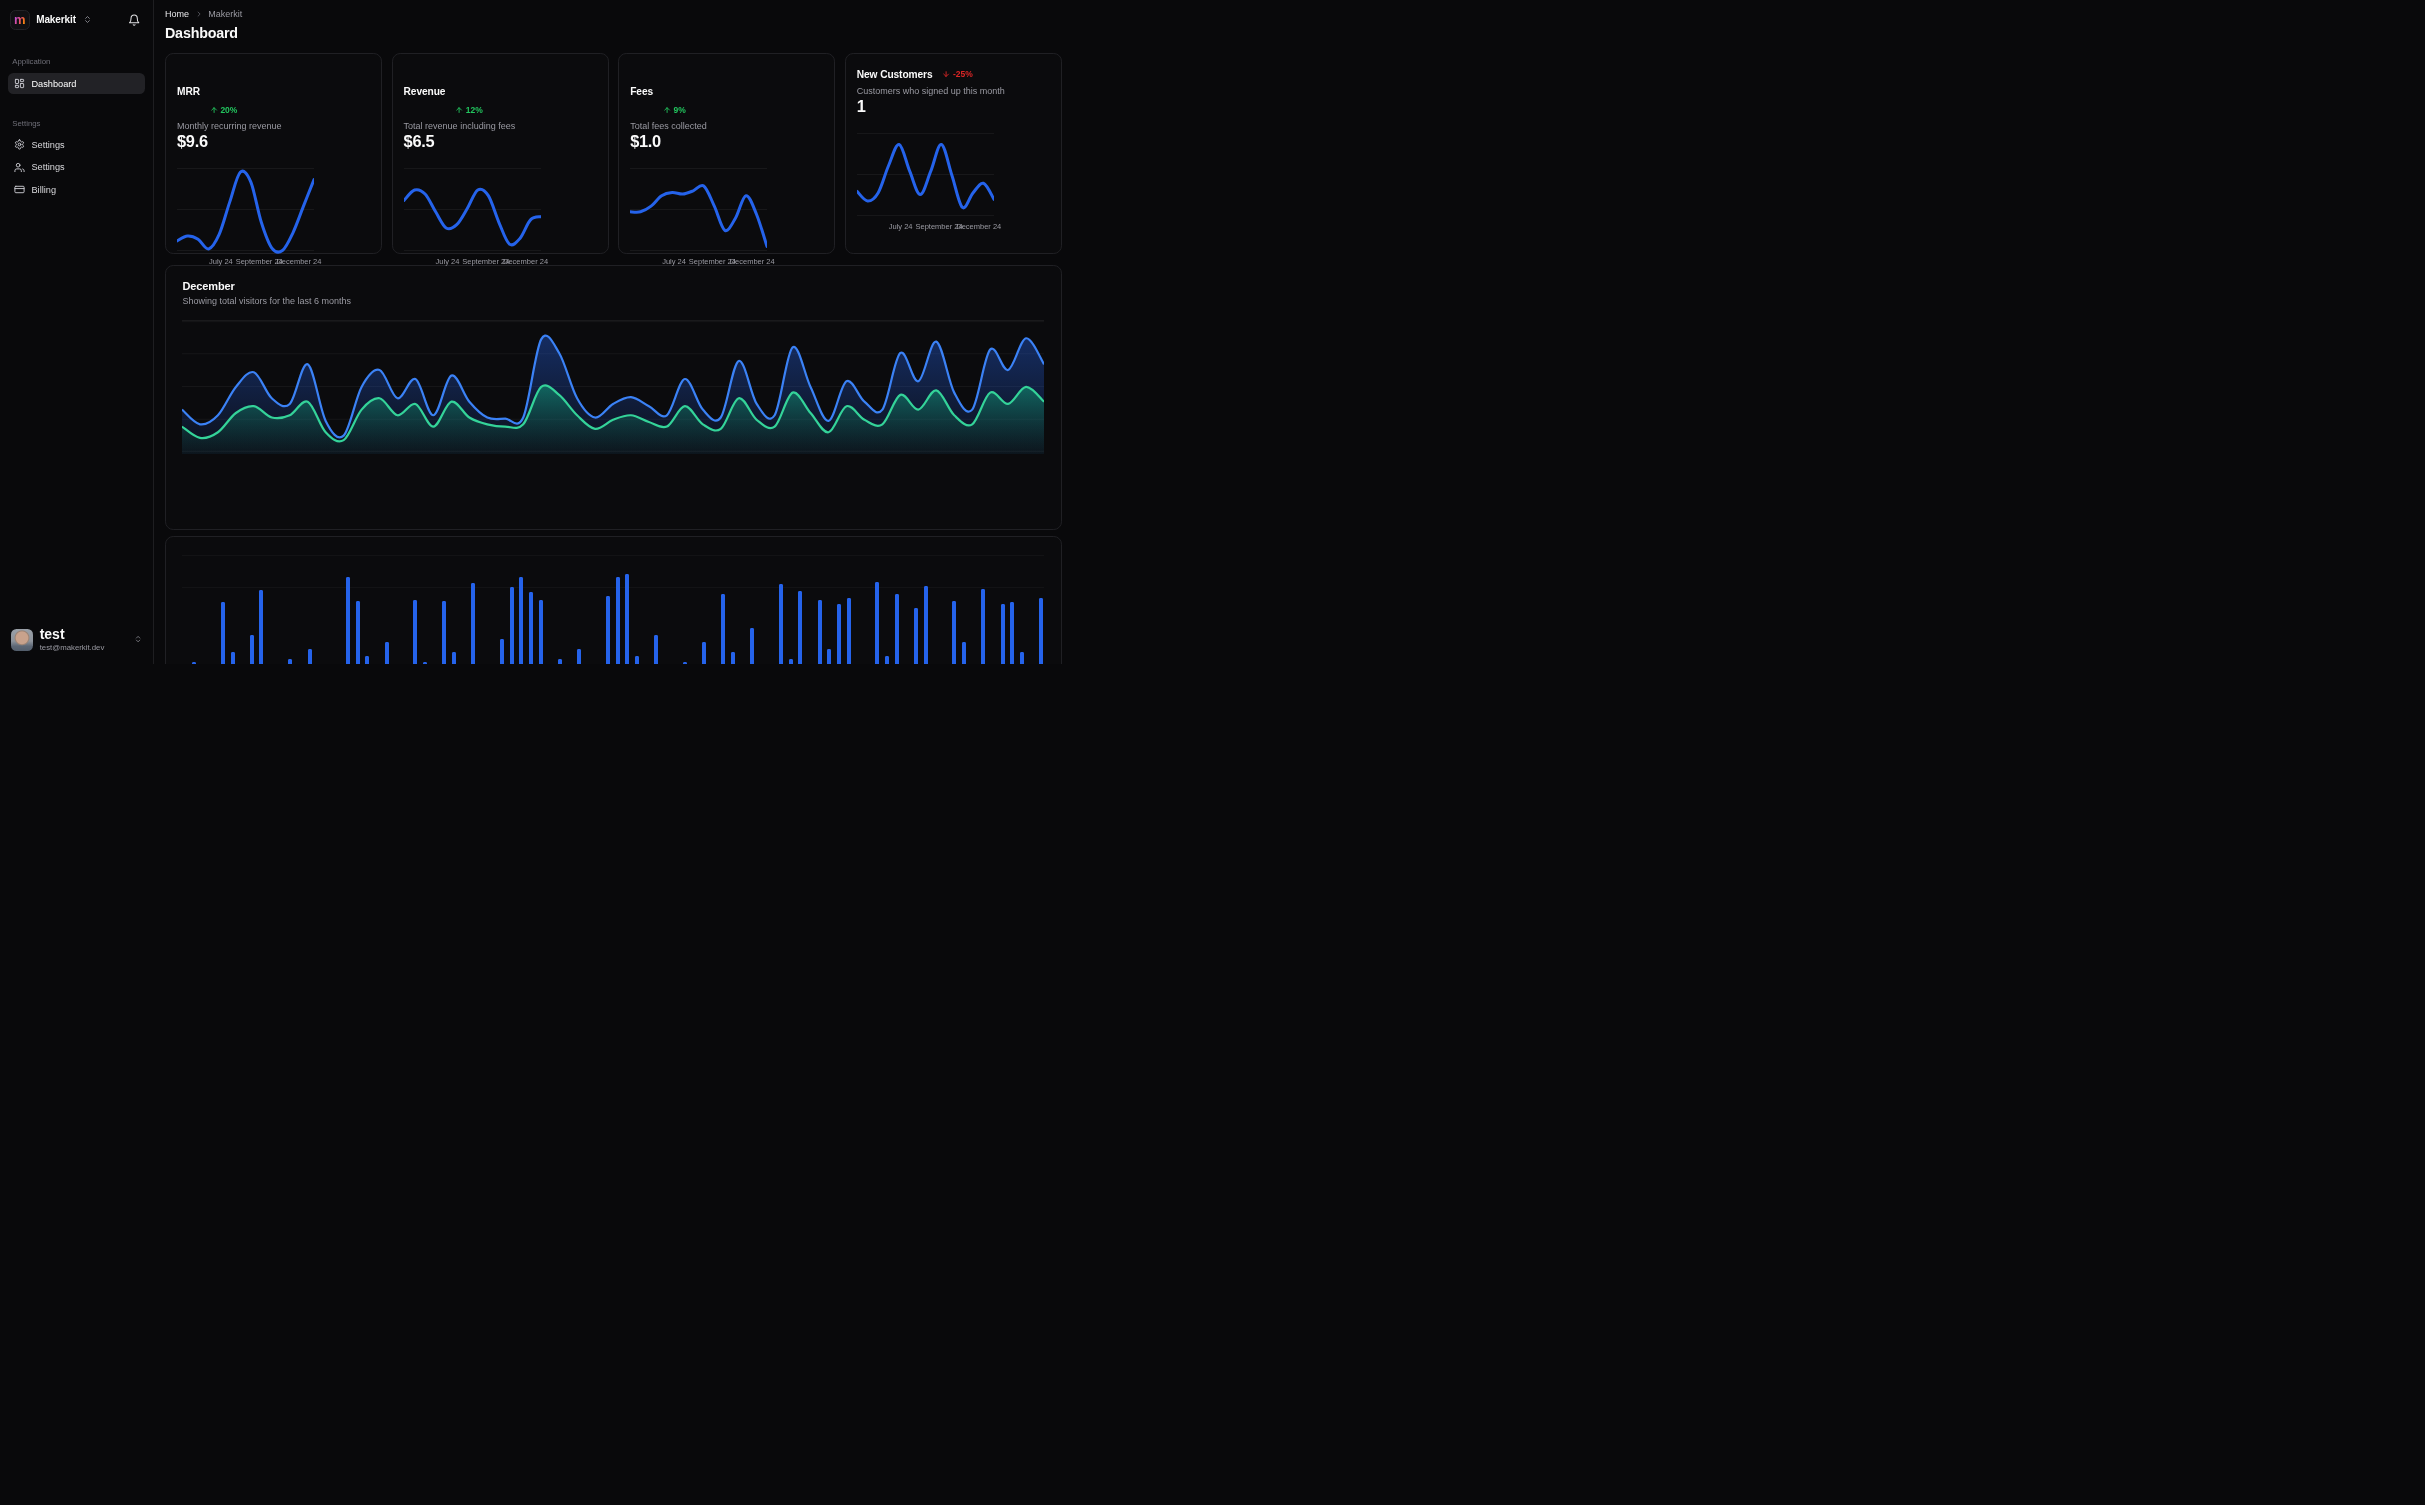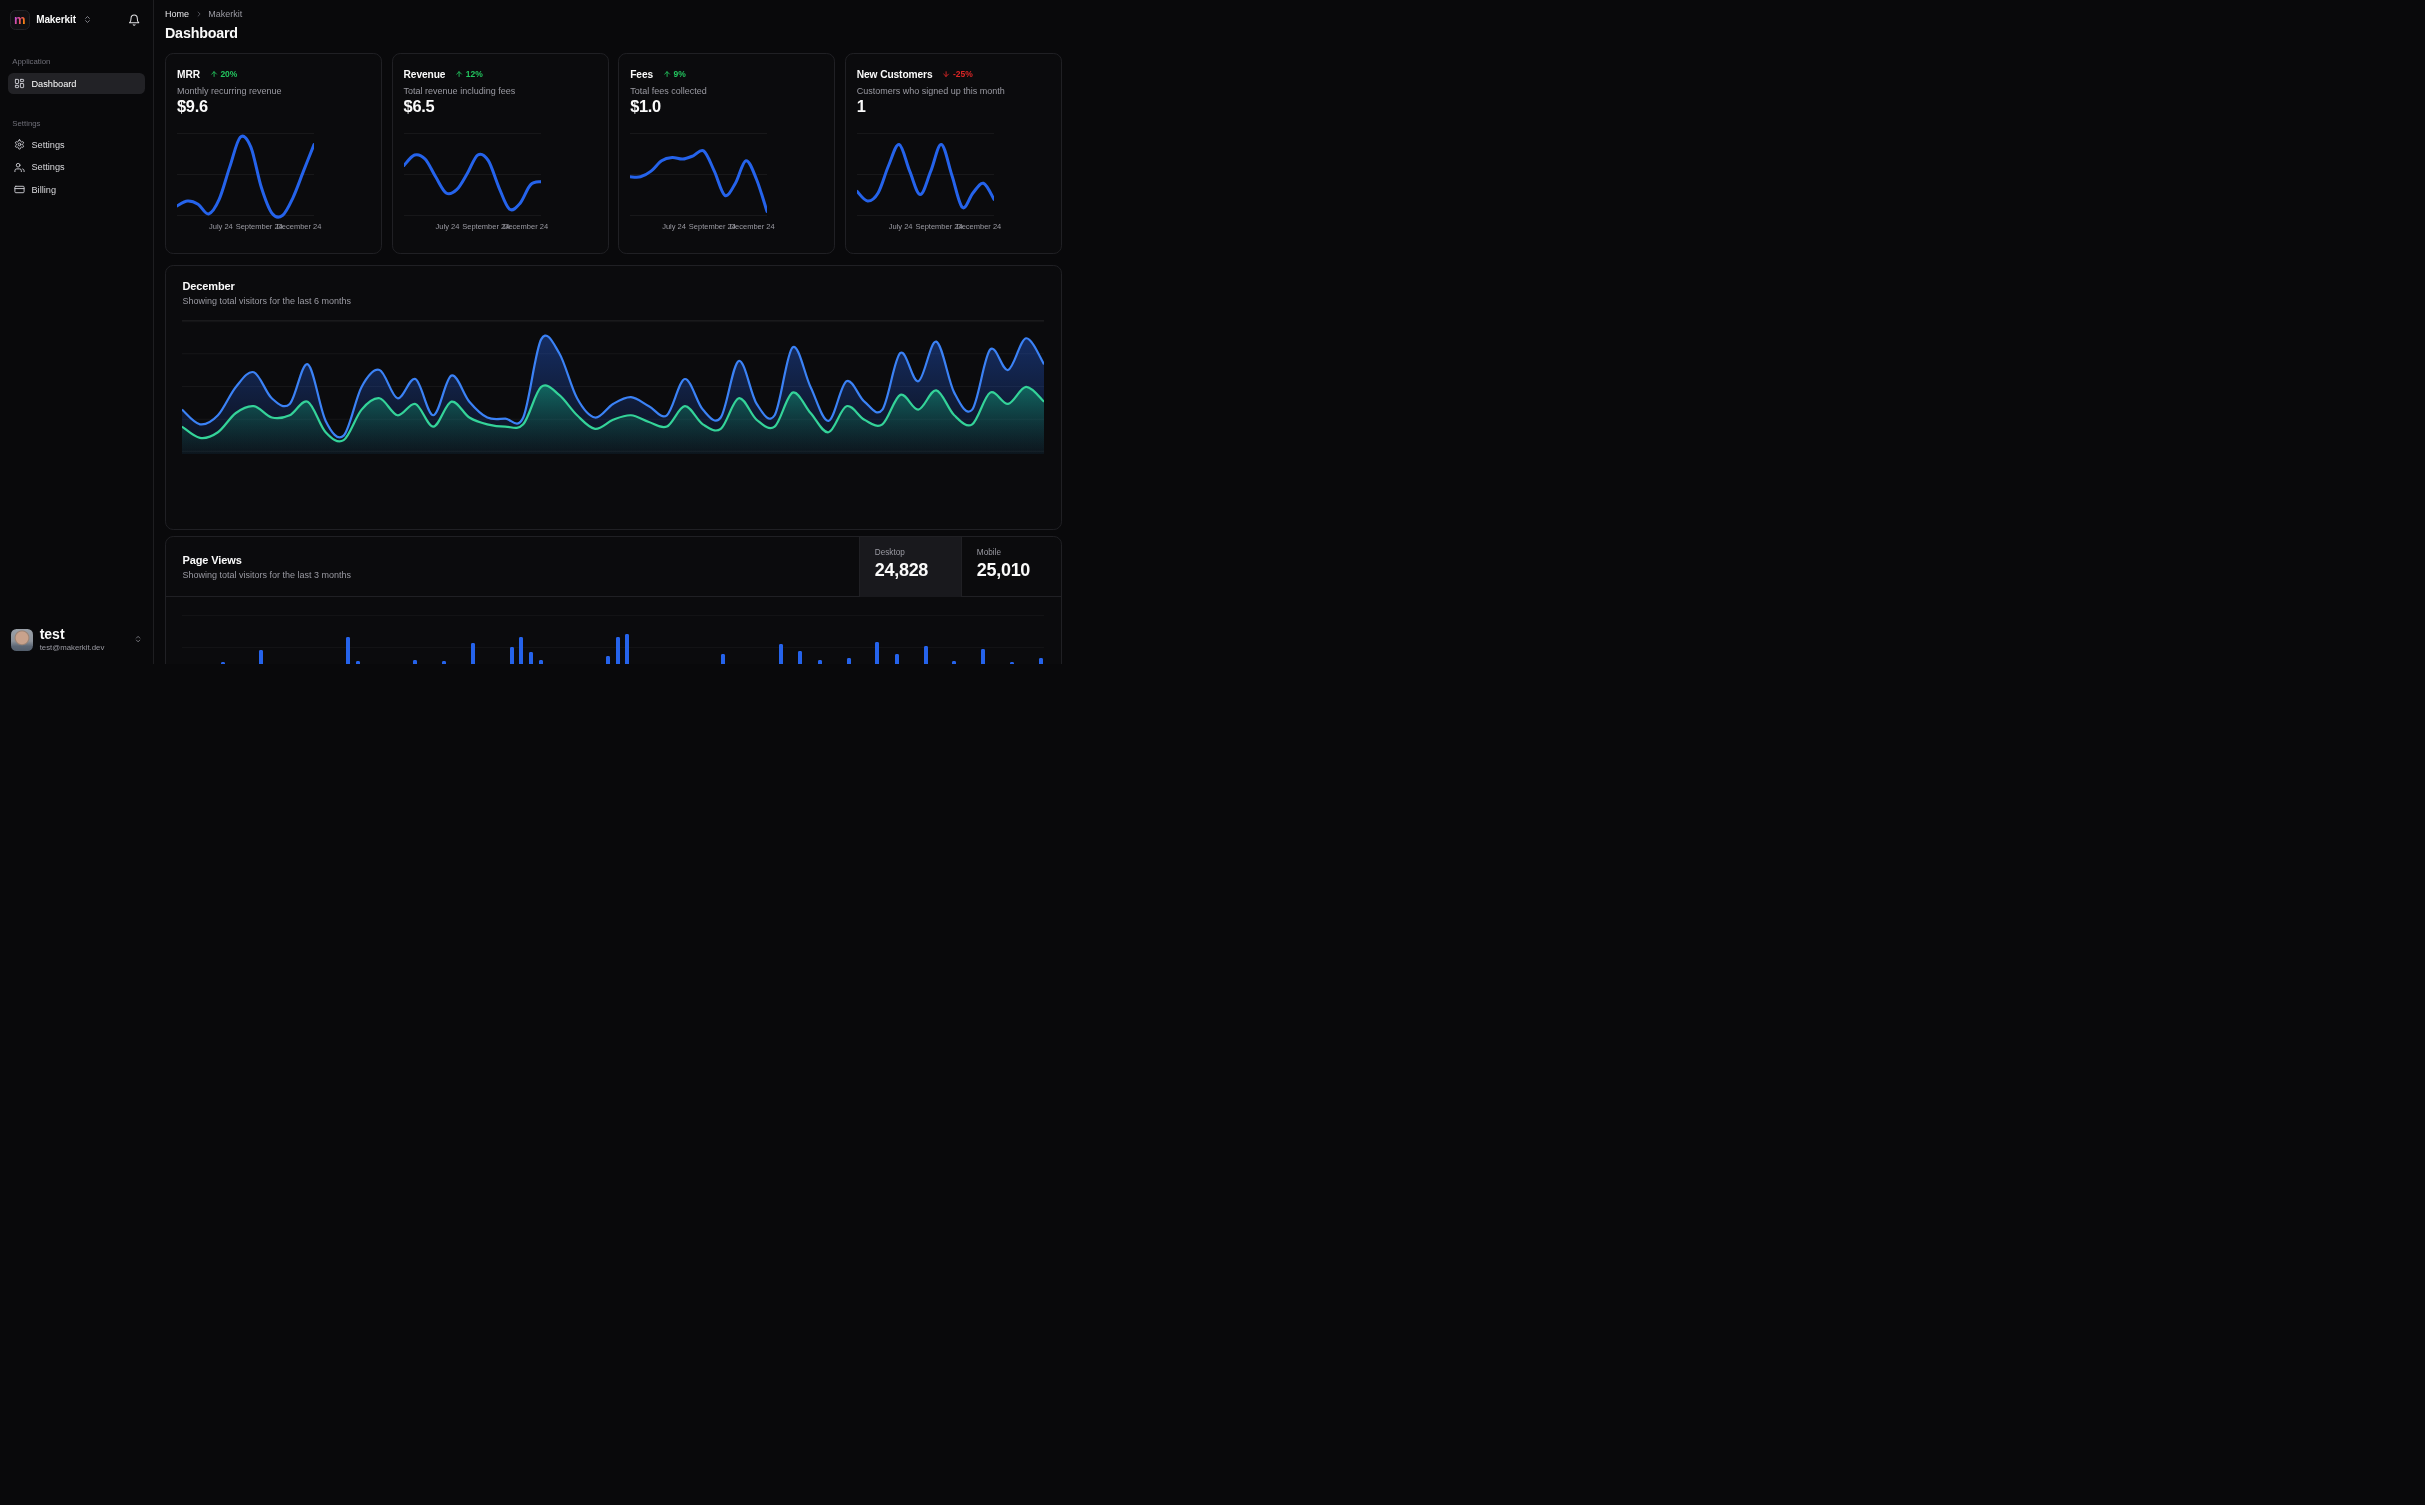--- a/index.html
+++ b/index.html
@@ -59,21 +59,21 @@
   .crumb-cur { color:#9a9aa2; }
   .page-title { font-size:14.3px; font-weight:700; letter-spacing:-0.2px; margin-top:6.1px; }
 
   
   .stat-grid { display:grid; grid-template-columns:repeat(4,1fr); gap:9.6px; margin-top:11.6px; }
   .card { background:#0b0b0d; border:0.7px solid #202024; border-radius:8.2px; }
   .stat { height:201px; padding:15px 11px 0 11px; position:relative; }
   .stat-head { display:flex; align-items:center; gap:9.6px; }
   .stat-title { font-size:10.2px; font-weight:700; letter-spacing:-0.1px; }
   .trend { display:flex; align-items:center; gap:2.7px; font-size:8.5px; font-weight:600; }
-  .trend.up { color:#22c55e; }
+  .trend.up { color:#22c55e;margin-top:36px; }
   .trend.down { color:#dc2626; }
   .stat-desc { font-size:9px; color:#9a9aa2; margin-top:6.1px; }
   .stat-value { font-size:16.4px; font-weight:700; letter-spacing:-0.3px; margin-top:1px; }
   .spark-wrap { margin-top:12.3px; width:71%; position:relative; }
   .spark { width:100%; height:93px; }
   .spark-labels { position:relative; height:11px; margin-top:1.4px; }
   .spark-labels span {
     position:absolute; transform:translateX(-50%); top:0;
     font-size:7.5px; color:#9a9aa2; white-space:nowrap;
   }
@@ -342,36 +342,20 @@
           <line x1="0" x2="1260" y1="191" y2="191" stroke="rgba(255,255,255,0.05)" stroke-width="1" vector-effect="non-scaling-stroke"></line>
           <path d="M0.00 129.90C4.38 133.50 17.50 150.10 26.25 151.48C35.00 152.86 43.75 147.33 52.50 138.20C61.25 129.07 70.00 107.21 78.75 96.70C87.50 86.19 96.25 72.35 105.00 75.12C113.75 77.89 122.50 105.55 131.25 113.30C140.00 121.05 148.75 129.90 157.50 121.60C166.25 113.30 175.00 59.35 183.75 63.50C192.50 67.65 201.25 129.07 210.00 146.50C218.75 163.93 227.50 176.38 236.25 168.08C245.00 159.78 253.75 112.75 262.50 96.70C271.25 80.65 280.00 69.03 288.75 71.80C297.50 74.57 306.25 111.09 315.00 113.30C323.75 115.51 332.50 80.93 341.25 85.08C350.00 89.23 358.75 139.03 367.50 138.20C376.25 137.37 385.00 83.42 393.75 80.10C402.50 76.78 411.25 108.04 420.00 118.28C428.75 128.52 437.50 137.37 446.25 141.52C455.00 145.67 463.75 143.18 472.50 143.18C481.25 143.18 490.00 160.89 498.75 141.52C507.50 122.15 516.25 42.75 525.00 26.98C533.75 11.21 542.50 32.51 551.25 46.90C560.00 61.29 568.75 97.53 577.50 113.30C586.25 129.07 595.00 140.14 603.75 141.52C612.50 142.90 621.25 126.58 630.00 121.60C638.75 116.62 647.50 111.09 656.25 111.64C665.00 112.19 673.75 120.49 682.50 124.92C691.25 129.35 700.00 144.84 708.75 138.20C717.50 131.56 726.25 86.46 735.00 85.08C743.75 83.70 752.50 120.49 761.25 129.90C770.00 139.31 778.75 153.42 787.50 141.52C796.25 129.62 805.00 61.84 813.75 58.52C822.50 55.20 831.25 108.32 840.00 121.60C848.75 134.88 857.50 152.03 866.25 138.20C875.00 124.37 883.75 45.52 892.50 38.60C901.25 31.68 910.00 78.72 918.75 96.70C927.50 114.68 936.25 147.88 945.00 146.50C953.75 145.12 962.50 93.10 971.25 88.40C980.00 83.70 988.75 111.36 997.50 118.28C1006.25 125.20 1015.00 141.80 1023.75 129.90C1032.50 118.00 1041.25 53.82 1050.00 46.90C1058.75 39.98 1067.50 91.17 1076.25 88.40C1085.00 85.63 1093.75 27.53 1102.50 30.30C1111.25 33.07 1120.00 88.40 1128.75 105.00C1137.50 121.60 1146.25 140.41 1155.00 129.90C1163.75 119.39 1172.50 51.60 1181.25 41.92C1190.00 32.24 1198.75 74.57 1207.50 71.80C1216.25 69.03 1225.00 26.70 1233.75 25.32C1242.50 23.94 1255.63 57.14 1260.00 63.50 L 1260 195 L 0 195 Z" fill="url(#ag0)" stroke="none"></path>
           <path d="M0.00 129.90C4.38 133.50 17.50 150.10 26.25 151.48C35.00 152.86 43.75 147.33 52.50 138.20C61.25 129.07 70.00 107.21 78.75 96.70C87.50 86.19 96.25 72.35 105.00 75.12C113.75 77.89 122.50 105.55 131.25 113.30C140.00 121.05 148.75 129.90 157.50 121.60C166.25 113.30 175.00 59.35 183.75 63.50C192.50 67.65 201.25 129.07 210.00 146.50C218.75 163.93 227.50 176.38 236.25 168.08C245.00 159.78 253.75 112.75 262.50 96.70C271.25 80.65 280.00 69.03 288.75 71.80C297.50 74.57 306.25 111.09 315.00 113.30C323.75 115.51 332.50 80.93 341.25 85.08C350.00 89.23 358.75 139.03 367.50 138.20C376.25 137.37 385.00 83.42 393.75 80.10C402.50 76.78 411.25 108.04 420.00 118.28C428.75 128.52 437.50 137.37 446.25 141.52C455.00 145.67 463.75 143.18 472.50 143.18C481.25 143.18 490.00 160.89 498.75 141.52C507.50 122.15 516.25 42.75 525.00 26.98C533.75 11.21 542.50 32.51 551.25 46.90C560.00 61.29 568.75 97.53 577.50 113.30C586.25 129.07 595.00 140.14 603.75 141.52C612.50 142.90 621.25 126.58 630.00 121.60C638.75 116.62 647.50 111.09 656.25 111.64C665.00 112.19 673.75 120.49 682.50 124.92C691.25 129.35 700.00 144.84 708.75 138.20C717.50 131.56 726.25 86.46 735.00 85.08C743.75 83.70 752.50 120.49 761.25 129.90C770.00 139.31 778.75 153.42 787.50 141.52C796.25 129.62 805.00 61.84 813.75 58.52C822.50 55.20 831.25 108.32 840.00 121.60C848.75 134.88 857.50 152.03 866.25 138.20C875.00 124.37 883.75 45.52 892.50 38.60C901.25 31.68 910.00 78.72 918.75 96.70C927.50 114.68 936.25 147.88 945.00 146.50C953.75 145.12 962.50 93.10 971.25 88.40C980.00 83.70 988.75 111.36 997.50 118.28C1006.25 125.20 1015.00 141.80 1023.75 129.90C1032.50 118.00 1041.25 53.82 1050.00 46.90C1058.75 39.98 1067.50 91.17 1076.25 88.40C1085.00 85.63 1093.75 27.53 1102.50 30.30C1111.25 33.07 1120.00 88.40 1128.75 105.00C1137.50 121.60 1146.25 140.41 1155.00 129.90C1163.75 119.39 1172.50 51.60 1181.25 41.92C1190.00 32.24 1198.75 74.57 1207.50 71.80C1216.25 69.03 1225.00 26.70 1233.75 25.32C1242.50 23.94 1255.63 57.14 1260.00 63.50" fill="none" stroke="#3b82f6" stroke-width="2.2" vector-effect="non-scaling-stroke"></path>
           <path d="M0.00 154.80C4.38 157.57 17.50 170.02 26.25 171.40C35.00 172.78 43.75 169.19 52.50 163.10C61.25 157.01 70.00 141.24 78.75 134.88C87.50 128.52 96.25 123.81 105.00 124.92C113.75 126.03 122.50 139.31 131.25 141.52C140.00 143.73 148.75 142.07 157.50 138.20C166.25 134.33 175.00 114.13 183.75 118.28C192.50 122.43 201.25 153.69 210.00 163.10C218.75 172.51 227.50 180.25 236.25 174.72C245.00 169.19 253.75 140.14 262.50 129.90C271.25 119.66 280.00 111.92 288.75 113.30C297.50 114.68 306.25 136.82 315.00 138.20C323.75 139.58 332.50 118.83 341.25 121.60C350.00 124.37 358.75 155.35 367.50 154.80C376.25 154.25 385.00 120.49 393.75 118.28C402.50 116.07 411.25 135.99 420.00 141.52C428.75 147.05 437.50 149.27 446.25 151.48C455.00 153.69 463.75 154.80 472.50 154.80C481.25 154.80 490.00 161.16 498.75 151.48C507.50 141.80 516.25 103.89 525.00 96.70C533.75 89.51 542.50 101.40 551.25 108.32C560.00 115.24 568.75 129.90 577.50 138.20C586.25 146.50 595.00 157.01 603.75 158.12C612.50 159.23 621.25 148.16 630.00 144.84C638.75 141.52 647.50 137.65 656.25 138.20C665.00 138.75 673.75 145.39 682.50 148.16C691.25 150.93 700.00 158.67 708.75 154.80C717.50 150.93 726.25 125.47 735.00 124.92C743.75 124.37 752.50 145.95 761.25 151.48C770.00 157.01 778.75 164.48 787.50 158.12C796.25 151.76 805.00 115.51 813.75 113.30C822.50 111.09 831.25 137.92 840.00 144.84C848.75 151.76 857.50 161.44 866.25 154.80C875.00 148.16 883.75 108.32 892.50 105.00C901.25 101.68 910.00 125.20 918.75 134.88C927.50 144.56 936.25 164.76 945.00 163.10C953.75 161.44 962.50 127.96 971.25 124.92C980.00 121.88 988.75 140.41 997.50 144.84C1006.25 149.27 1015.00 157.57 1023.75 151.48C1032.50 145.39 1041.25 111.92 1050.00 108.32C1058.75 104.72 1067.50 131.01 1076.25 129.90C1085.00 128.79 1093.75 100.30 1102.50 101.68C1111.25 103.06 1120.00 129.90 1128.75 138.20C1137.50 146.50 1146.25 157.01 1155.00 151.48C1163.75 145.95 1172.50 109.98 1181.25 105.00C1190.00 100.02 1198.75 122.98 1207.50 121.60C1216.25 120.22 1225.00 97.25 1233.75 96.70C1242.50 96.15 1255.63 114.68 1260.00 118.28 L 1260 195 L 0 195 Z" fill="url(#ag1)" stroke="none"></path>
           <path d="M0.00 154.80C4.38 157.57 17.50 170.02 26.25 171.40C35.00 172.78 43.75 169.19 52.50 163.10C61.25 157.01 70.00 141.24 78.75 134.88C87.50 128.52 96.25 123.81 105.00 124.92C113.75 126.03 122.50 139.31 131.25 141.52C140.00 143.73 148.75 142.07 157.50 138.20C166.25 134.33 175.00 114.13 183.75 118.28C192.50 122.43 201.25 153.69 210.00 163.10C218.75 172.51 227.50 180.25 236.25 174.72C245.00 169.19 253.75 140.14 262.50 129.90C271.25 119.66 280.00 111.92 288.75 113.30C297.50 114.68 306.25 136.82 315.00 138.20C323.75 139.58 332.50 118.83 341.25 121.60C350.00 124.37 358.75 155.35 367.50 154.80C376.25 154.25 385.00 120.49 393.75 118.28C402.50 116.07 411.25 135.99 420.00 141.52C428.75 147.05 437.50 149.27 446.25 151.48C455.00 153.69 463.75 154.80 472.50 154.80C481.25 154.80 490.00 161.16 498.75 151.48C507.50 141.80 516.25 103.89 525.00 96.70C533.75 89.51 542.50 101.40 551.25 108.32C560.00 115.24 568.75 129.90 577.50 138.20C586.25 146.50 595.00 157.01 603.75 158.12C612.50 159.23 621.25 148.16 630.00 144.84C638.75 141.52 647.50 137.65 656.25 138.20C665.00 138.75 673.75 145.39 682.50 148.16C691.25 150.93 700.00 158.67 708.75 154.80C717.50 150.93 726.25 125.47 735.00 124.92C743.75 124.37 752.50 145.95 761.25 151.48C770.00 157.01 778.75 164.48 787.50 158.12C796.25 151.76 805.00 115.51 813.75 113.30C822.50 111.09 831.25 137.92 840.00 144.84C848.75 151.76 857.50 161.44 866.25 154.80C875.00 148.16 883.75 108.32 892.50 105.00C901.25 101.68 910.00 125.20 918.75 134.88C927.50 144.56 936.25 164.76 945.00 163.10C953.75 161.44 962.50 127.96 971.25 124.92C980.00 121.88 988.75 140.41 997.50 144.84C1006.25 149.27 1015.00 157.57 1023.75 151.48C1032.50 145.39 1041.25 111.92 1050.00 108.32C1058.75 104.72 1067.50 131.01 1076.25 129.90C1085.00 128.79 1093.75 100.30 1102.50 101.68C1111.25 103.06 1120.00 129.90 1128.75 138.20C1137.50 146.50 1146.25 157.01 1155.00 151.48C1163.75 145.95 1172.50 109.98 1181.25 105.00C1190.00 100.02 1198.75 122.98 1207.50 121.60C1216.25 120.22 1225.00 97.25 1233.75 96.70C1242.50 96.15 1255.63 114.68 1260.00 118.28" fill="none" stroke="#34d399" stroke-width="2.2" vector-effect="non-scaling-stroke"></path>
         </svg>
     </div>
   </section>
 
   <section class="card pageviews">
-    <div class="pv-header">
-      <div class="pv-titles">
-        <div class="sec-title">Page Views</div>
-        <div class="sec-sub">Showing total visitors for the last 3 months</div>
-      </div>
-      <div class="pv-tabs">
-        <div class="pv-tab active">
-          <div class="pv-tab-label">Desktop</div>
-          <div class="pv-tab-value">24,828</div>
-        </div>
-        <div class="pv-tab">
-          <div class="pv-tab-label">Mobile</div>
-          <div class="pv-tab-value">25,010</div>
-        </div>
-      </div>
-    </div>
     <div class="pv-chart">
       <div class="pv-grid" style="top:8.2px"></div>
       <div class="pv-grid" style="top:41px"></div>
     <div class="pv-bar" style="height: 31px;"></div>
         <div class="pv-bar" style="height: 55px;"></div>
         <div class="pv-bar" style="height: 41px;"></div>
         <div class="pv-bar" style="height: 24px;"></div>
         <div class="pv-bar" style="height: 115px;"></div>
         <div class="pv-bar" style="height: 65px;"></div>
         <div class="pv-bar" style="height: 34px;"></div>

